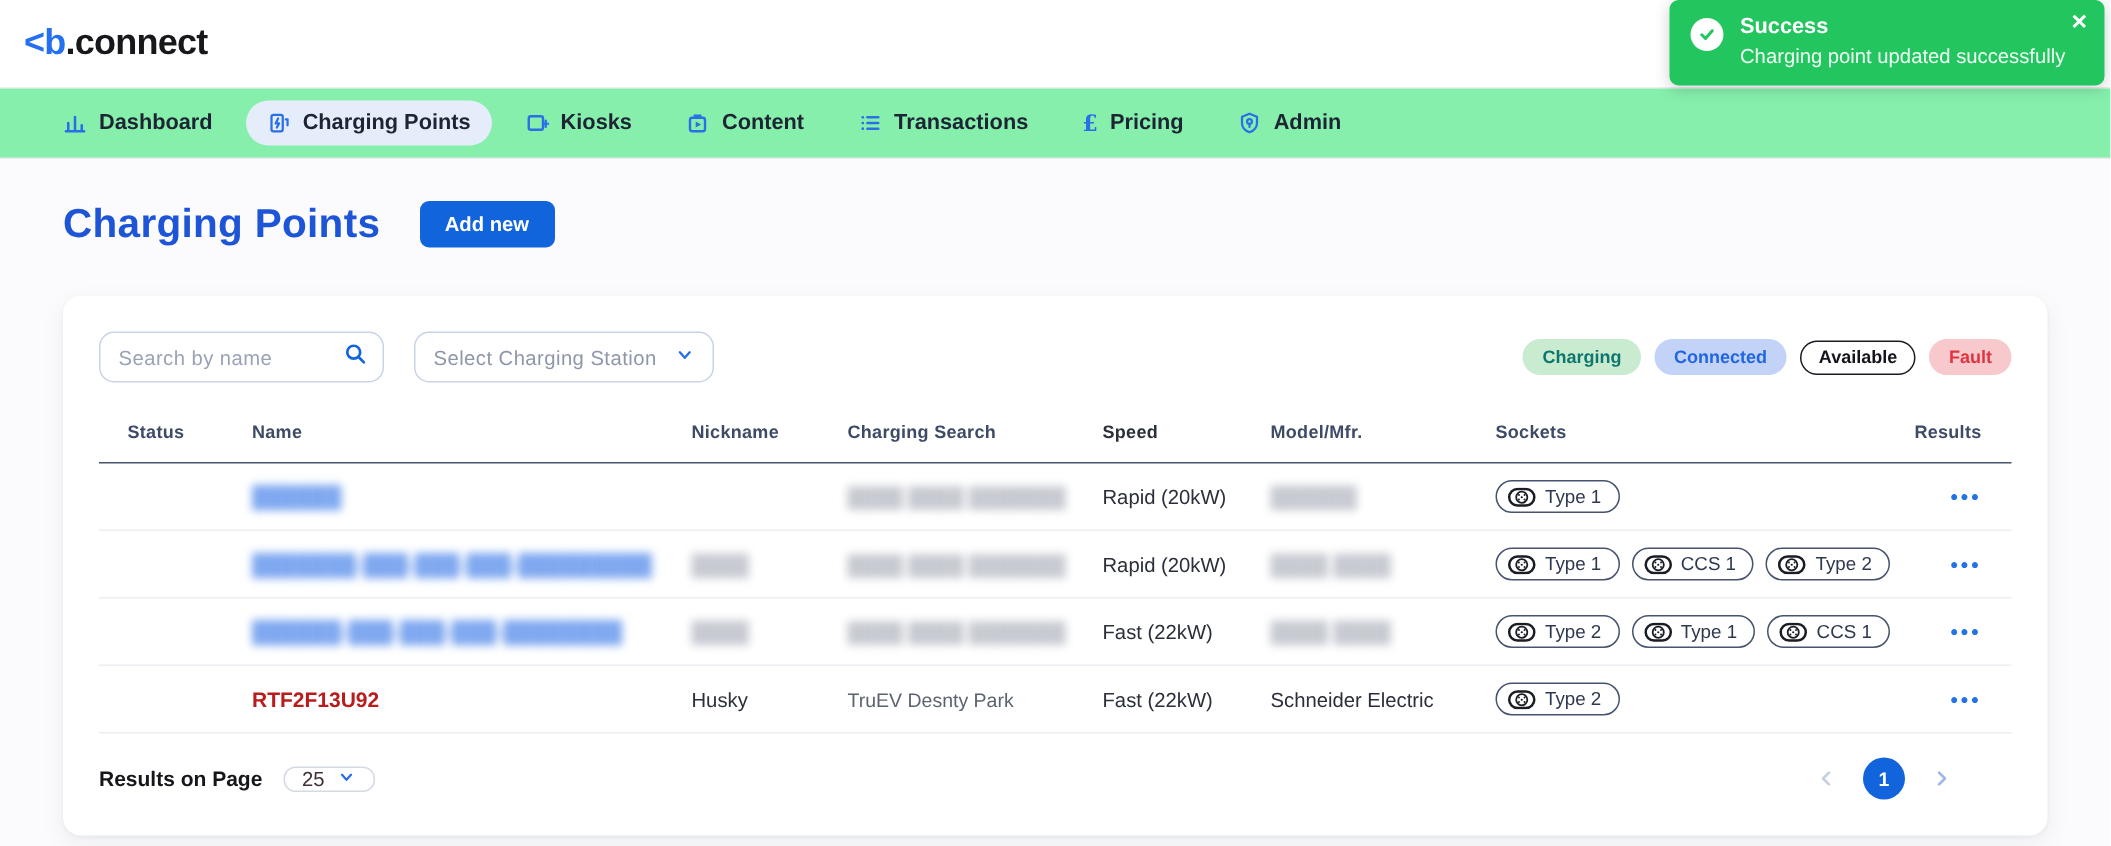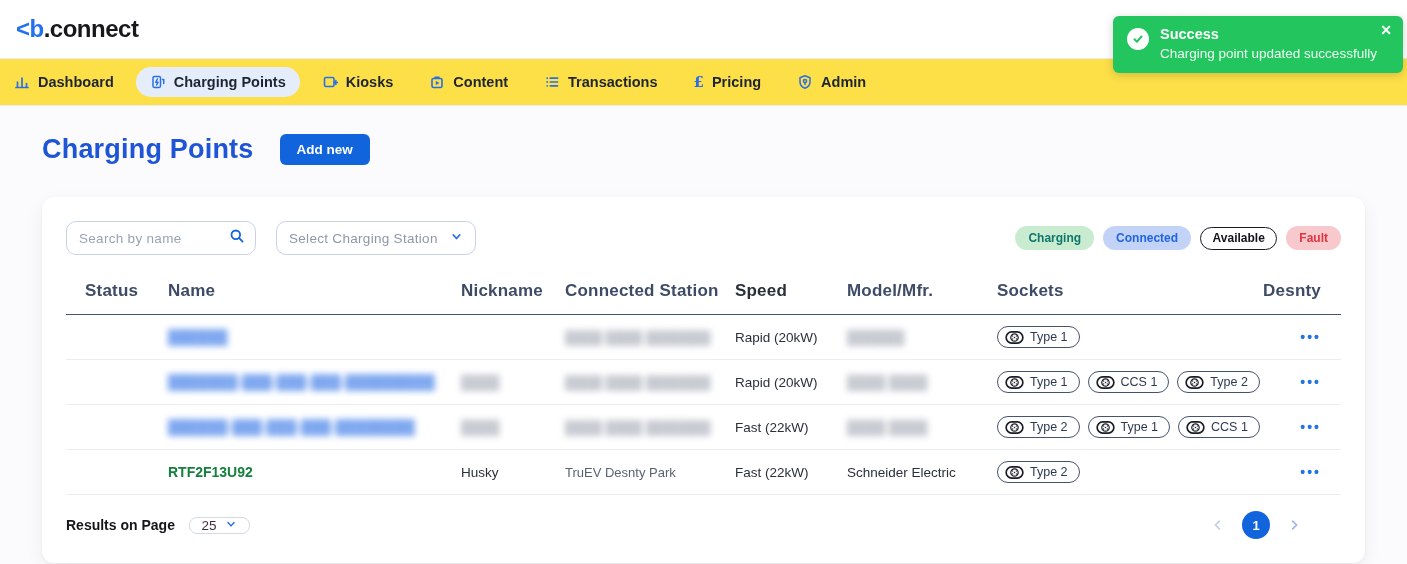--- a/index.html
+++ b/index.html
@@ -13,39 +13,39 @@
   
   .topbar {
     height: 59px; background: #fff; display: flex; align-items: center;
     padding-left: 16px; border-bottom: 1px solid #ececf1;
   }
   .logo { font-size: 24px; font-weight: 700; letter-spacing: -0.5px; display: flex; }
   .logo .lp { color: #2470f0; }
   .logo .ls { color: #17181c; }
   
   .toast {
-    position: absolute; top: 16px; right: 4px; width: 290px;
+    position: absolute; top: 0; right: 4px; width: 290px;
     background: #22c55e; border-radius: 6px; color: #fff;
     padding: 10px 14px 12px 14px; display: flex; gap: 11px;
     box-shadow: 0 2px 10px rgba(0,0,0,.18); z-index: 10;
   }
   .toast-check {
     width: 22px; height: 22px; border-radius: 50%; background: #fff;
     display: flex; align-items: center; justify-content: center; flex: 0 0 22px; margin-top: 2px;
   }
   .toast-title { font-size: 14.5px; font-weight: 700; }
   .toast-msg { font-size: 13.5px; margin-top: 4px; color: #f0fff5; }
   .toast-close {
     position: absolute; top: 7px; right: 11px; font-size: 14px; font-weight: 700;
     color: #fff; cursor: pointer; line-height: 1;
   }
   
   .nav {
-    height: 47px; background: #fde047; border-bottom: 1px solid #e8eaee;
-    display: flex; align-items: center; padding: 0 0; gap: 8px;
+    height: 47px; background: #86efac; border-bottom: 1px solid #e8eaee;
+    display: flex; align-items: center; padding: 0 28px; gap: 8px;
   }
   .nav-item {
     display: flex; align-items: center; gap: 8px; padding: 7px 14px;
     border-radius: 18px; font-size: 14.5px; font-weight: 600; color: #1d2433; cursor: pointer;
     white-space: nowrap;
   }
   .nav-item.active { background: #e5edfb; }
   .nav-item svg { display: block; }
   .pricing-glyph { color: #2a6fe8; font-size: 15px; font-weight: 700; font-family: "DejaVu Serif", serif; }
   
@@ -84,29 +84,29 @@
   .lpill.available { background: #fff; color: #14141c; border: 1.5px solid #1b1b24; padding: 3.5px 11.5px; }
   .lpill.fault     { background: #f7c8cc; color: #df3541; }
   
   .tbl { margin-top: 16px; }
   .thead, .trow {
     display: grid;
     grid-template-columns: 102px 293px 104px 162px 120px 150px 258px 1fr;
     align-items: center;
   }
   .thead {
-    font-size: 17px; font-weight: 700; color: #3e4b66;
+    font-size: 12px; font-weight: 700; color: #3e4b66;
     padding: 10px 0 13px 0; border-bottom: 1.5px solid #46536e; letter-spacing: 0.2px;
   }
   .thead .c-status { padding-left: 19px; }
   .thead .c-speed, .trow .c-speed { padding-left: 8px; }
   .thead .c-options { text-align: right; padding-right: 20px; }
   .trow { height: 45px; border-bottom: 1px solid #ecedf2; font-size: 13.5px; }
   .dot { width: 17px; height: 17px; border-radius: 50%; background: #d63a3a; margin-left: 33px; }
-  .c-name { color: #15803d; font-weight: 700; font-size: 14px; cursor: pointer; }
+  .c-name { color: #b91c1c; font-weight: 700; font-size: 14px; cursor: pointer; }
   .c-nick { color: #2a2f3a; }
   .c-station { color: #5c6370; font-size: 13px; }
   .c-speed { color: #2a2f3a; }
   .c-model { color: #2a2f3a; }
   .c-sockets { display: flex; gap: 8px; }
   .socket-pill {
     display: inline-flex; align-items: center; gap: 6px;
     border: 1px solid #46536e; border-radius: 13px; padding: 3px 11px 3px 7px;
     font-size: 12.5px; color: #2e3950; background: #fff; white-space: nowrap;
   }
@@ -253,25 +253,25 @@
         <span class="lpill available">Available</span>
         <span class="lpill fault">Fault</span>
       </div>
     </div>
 
     <div class="tbl">
       <div class="thead">
         <div class="c-status">Status</div>
         <div>Name</div>
         <div>Nickname</div>
-        <div>Connected Station</div>
+        <div>Charging Search</div>
         <div class="c-speed">Speed</div>
         <div>Model/Mfr.</div>
         <div>Sockets</div>
-        <div class="c-options">Desnty</div>
+        <div class="c-options">Results</div>
       </div>
 
       <div class="trow">
         <div><span class="dot"></span></div>
         <div class="c-name blur-blue">██████</div>
         <div class="c-nick"></div>
         <div class="c-station blur-gray">████ ████ ███████</div>
         <div class="c-speed">Rapid (20kW)</div>
         <div class="c-model blur-gray">██████</div>
         <div class="c-sockets">

